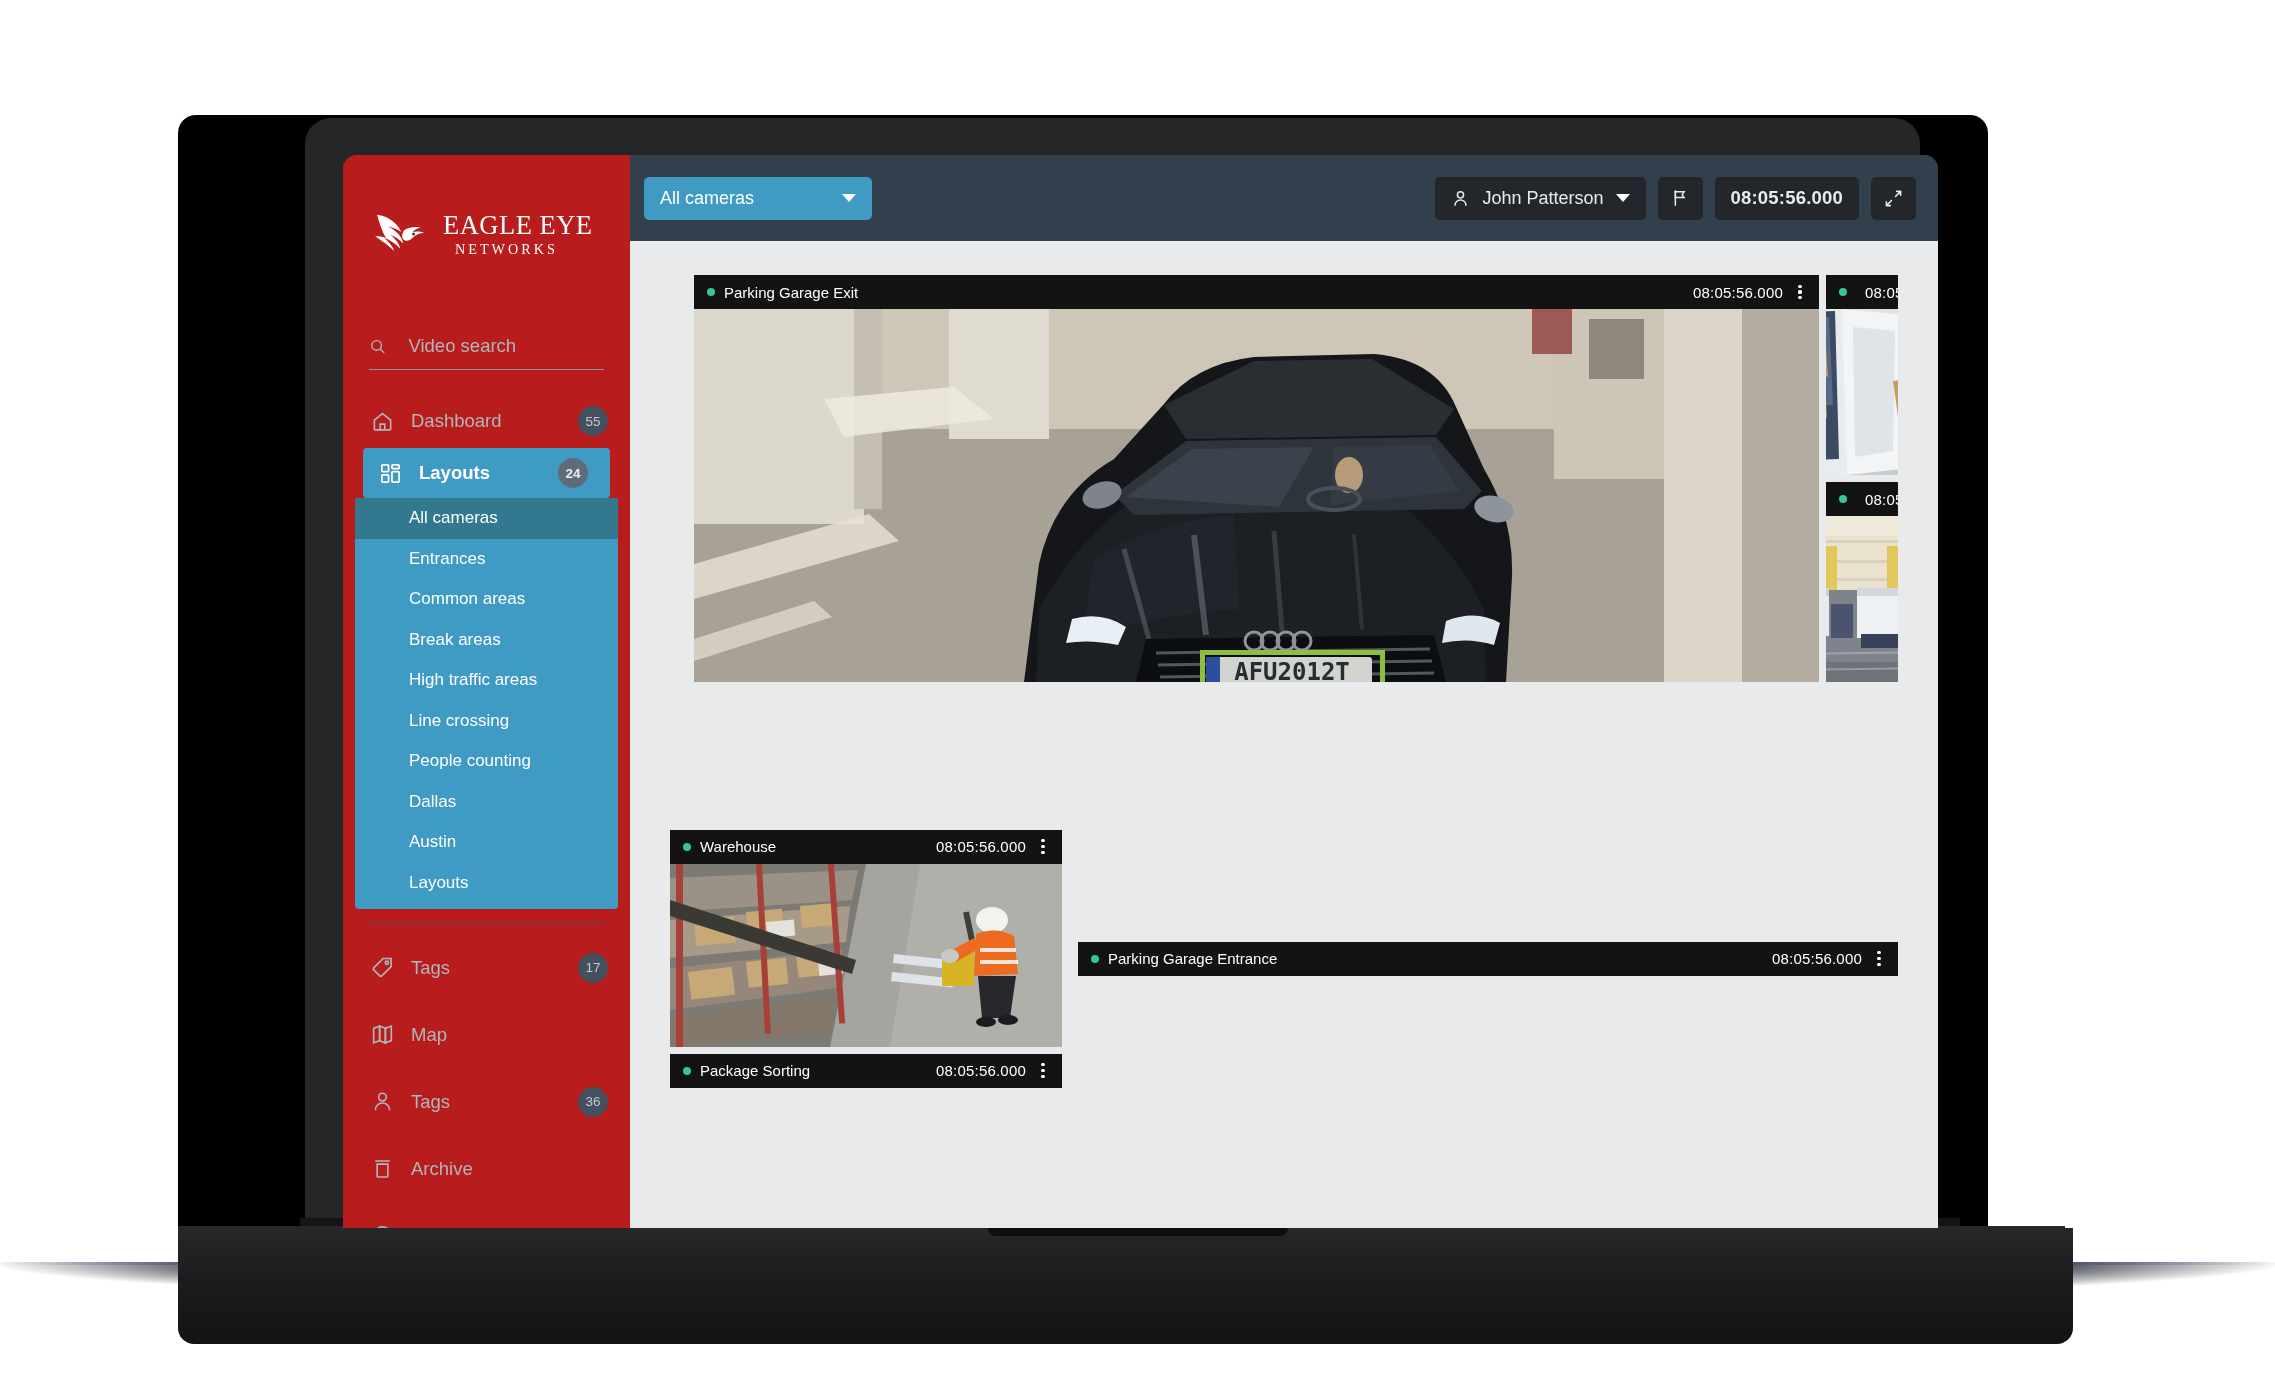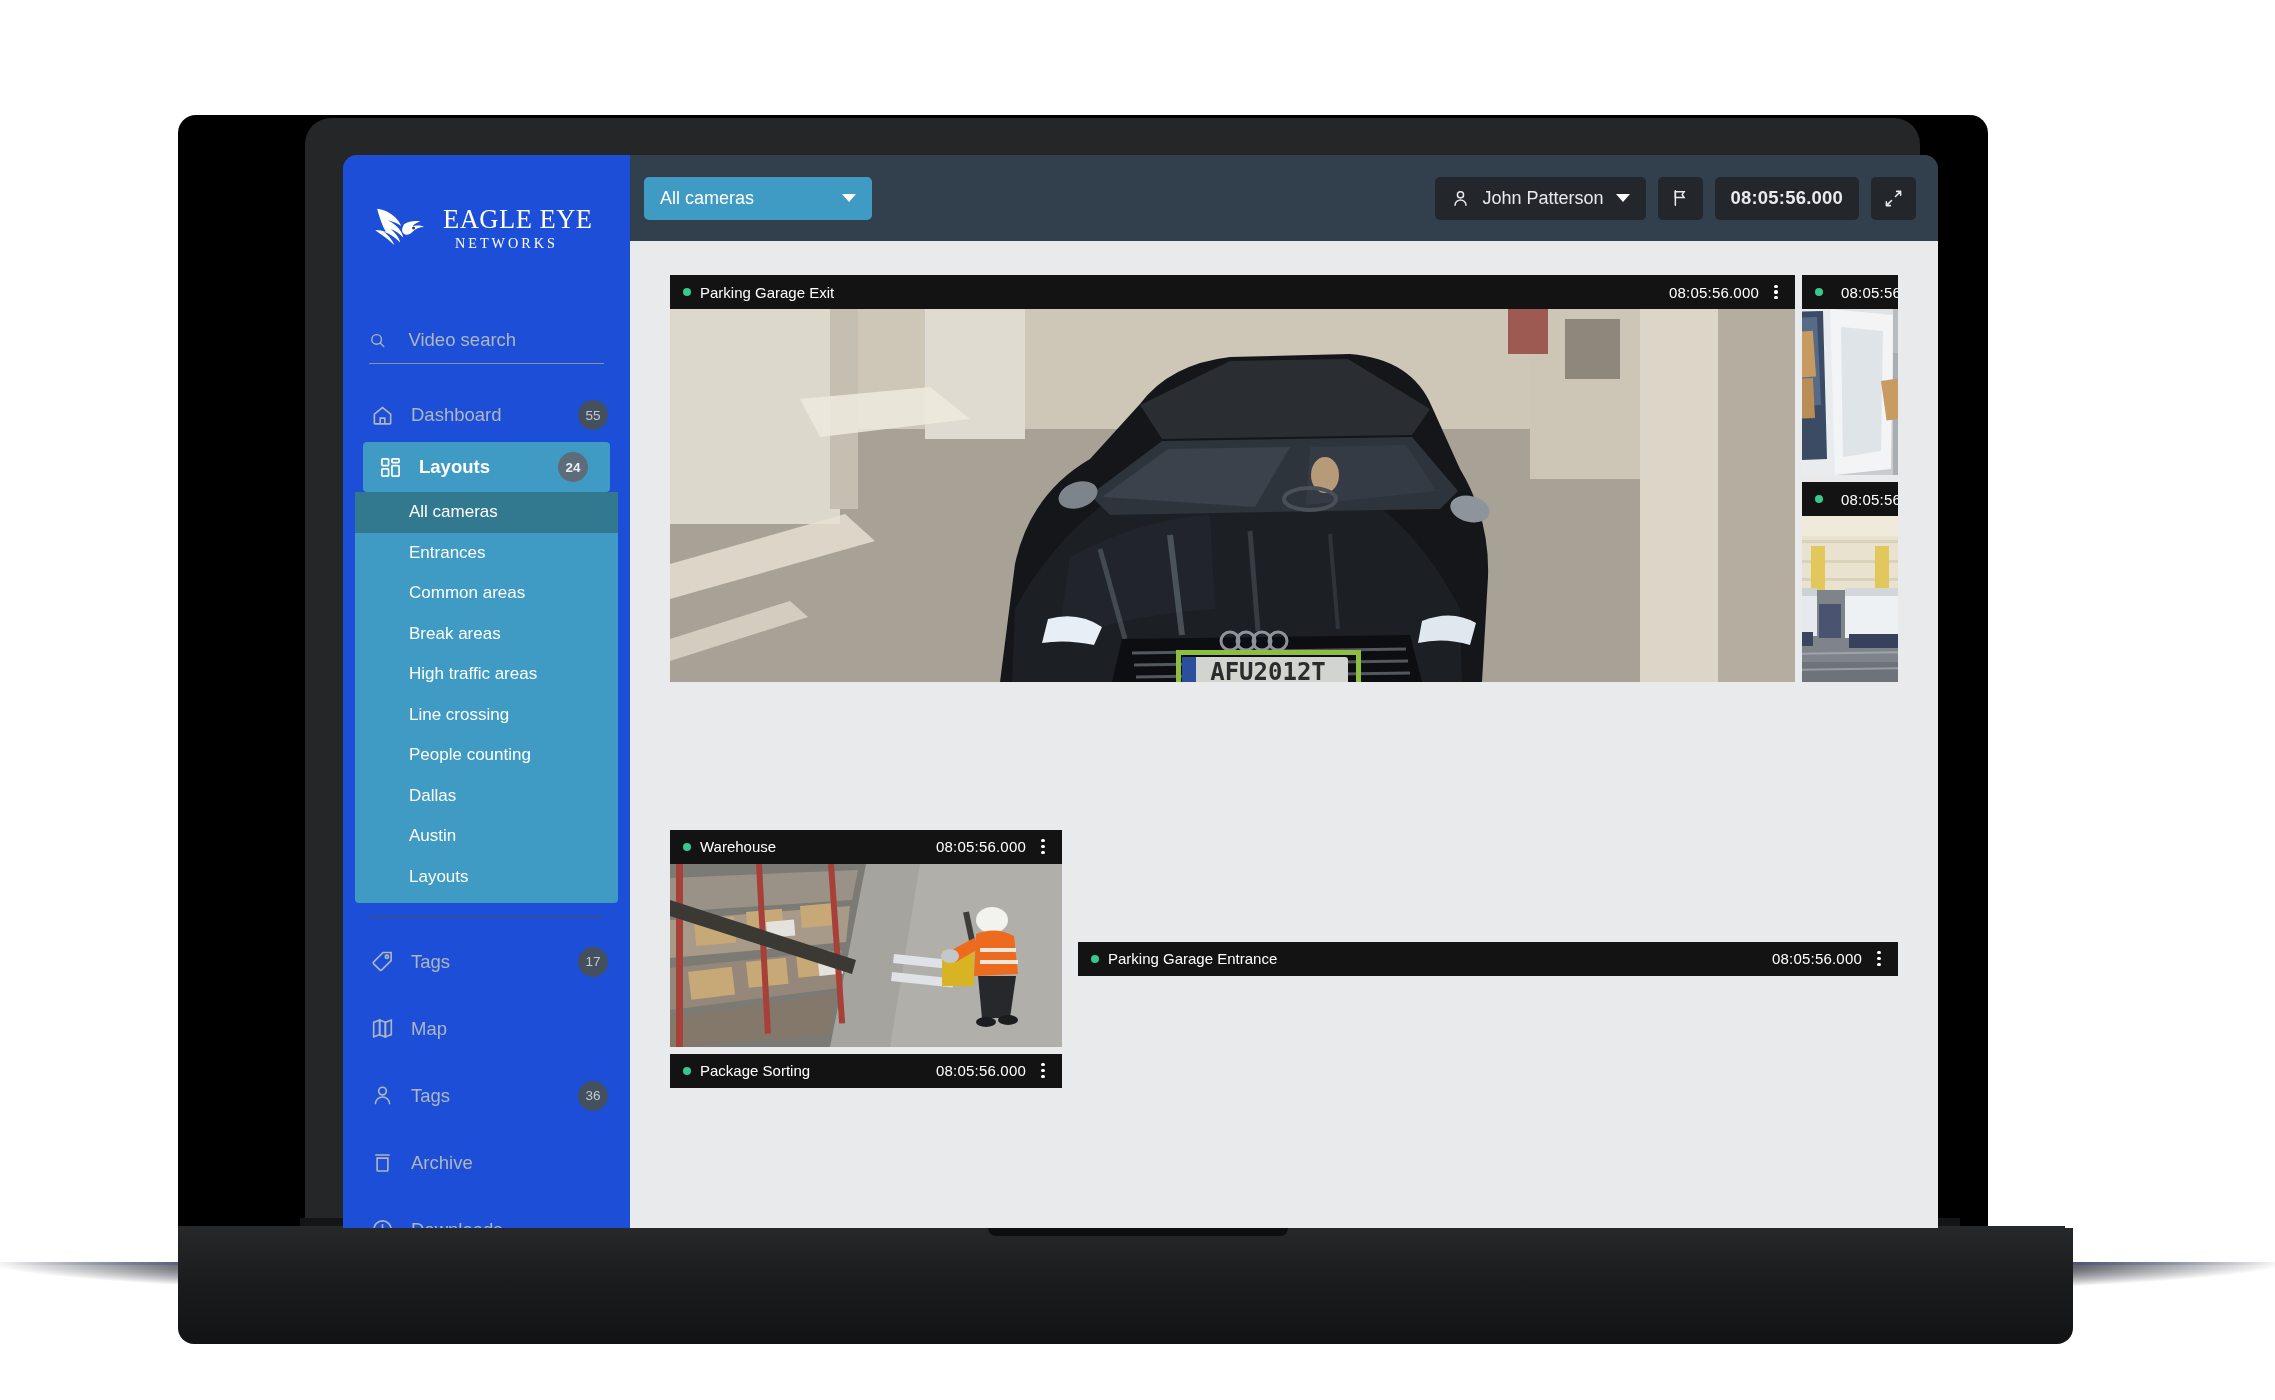--- a/index.html
+++ b/index.html
@@ -69,23 +69,23 @@
     background: #323f4d;
     border-radius: 14px 14px 0 0;
     overflow: hidden;
     display: flex;
     z-index: 10;
   }
 
   
   .sidebar {
     width: 287px; min-width:287px;
-    background: #1d4ed8;
+    background: #b91c1c;
     position: relative;
-    padding-top: 20px;
+    padding-top: 26px;
   }
   .logo-wrap {
     display:flex; align-items:center; gap:10px;
     padding: 20px 0 0 32px;
     height: 86px;
   }
   .logo-mark { width: 58px; height: 46px; flex: none; }
   .logo-text { display:flex; flex-direction:column; line-height:1; }
   .logo-title {
     font-family:"Liberation Serif", serif;
@@ -172,21 +172,21 @@
   .content {
     flex:1; background:#e9eaeb; padding: 18px 0 0 0;
     display:flex; flex-direction:column; min-height:0;
   }
   .grid {
     flex:1; display:flex; gap: 7px;
     padding: 16px 40px 0 40px; min-height:0;
   }
   .col { display:flex; flex-direction:column; gap: 7px; min-width:0; }
 
-  .row-top { display:flex; gap:7px; height: 407px; flex:none; }
+  .row-top { display:flex; gap:7px; height: 407px; flex:none;margin-left:24px; }
   .row-bot { display:flex; gap:16px; flex:1; min-height:0;align-items:center; }
 
   .tile { display:flex; flex-direction:column; min-width:0; overflow:hidden; background:#000; }
   .tile-head {
     background:#131313; color:#ffffff; height: 34px; flex:none;
     display:flex; align-items:center; padding: 0 11px 0 13px; gap:9px;
   }
   .dot { width:8px;height:8px;border-radius:50%;background:#35c98f; flex:none; }
   .tile-name { font-size: 15px; white-space:nowrap; overflow:hidden; text-overflow:ellipsis; }
   .tile-time { font-size: 15px; margin-left:auto; font-weight:400; letter-spacing:0.2px; }

